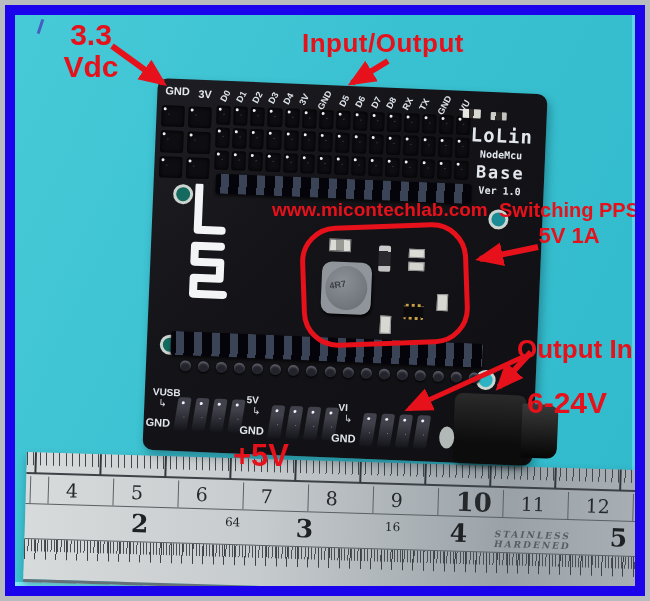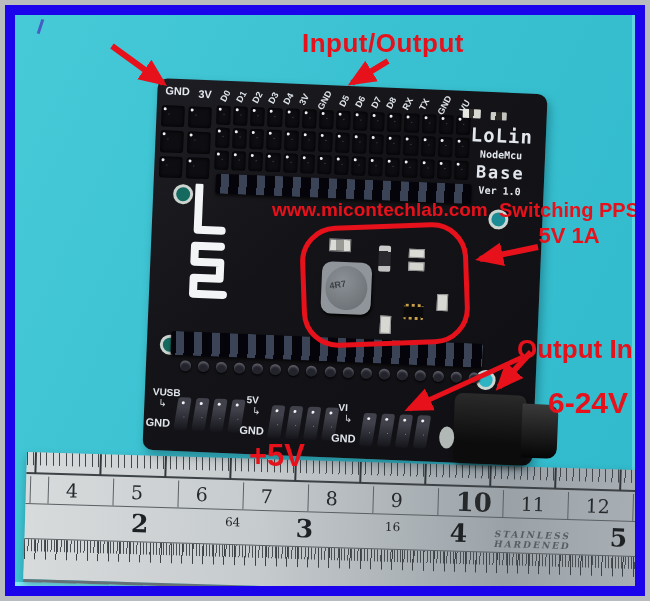--- a/index.html
+++ b/index.html
@@ -102,22 +102,22 @@
     background-size:100% 20px,100% 12px;background-repeat:no-repeat,no-repeat;}
 
   
   .ann{position:absolute;color:#e6111b;font-weight:bold;z-index:5;line-height:1.08;white-space:nowrap;}
   .ann-v33{left:38px;top:4px;font-size:30px;text-align:center;width:76px;}
   .ann-io{left:287px;top:14px;font-size:26px;letter-spacing:.5px;}
   .ann-web{left:257px;top:185px;font-size:19px;}
   .ann-pps{left:470px;top:185px;width:168px;text-align:center;font-size:20px;}
   .ann-pps .l2{font-size:22px;margin-top:2px;}
   .ann-powerin{left:502px;top:320px;font-size:26px;}
-  .ann-624{left:533px;top:372px;font-size:30px;}
-  .ann-5v{left:234px;top:424px;font-size:31px;}
+  .ann-624{left:512px;top:372px;font-size:30px;}
+  .ann-5v{left:218px;top:424px;font-size:31px;}
   .red-circle{position:absolute;left:286px;top:209px;width:168px;height:122px;border:5px solid #e6111b;border-radius:36px;z-index:4;transform:rotate(-2deg);}
   .arrows{position:absolute;inset:0;z-index:6;pointer-events:none;}
 </style>
 </head>
 <body>
 
 <div class="frame-outer">
  <div class="frame-blue">
   <div class="photo">
 
@@ -306,20 +306,24 @@
             <span class="small" style="left: 200px;">64</span>
             <span class="big" style="left: 271px;">3</span>
             <span class="small" style="left: 360px;">16</span>
             <span class="big" style="left: 425px;">4</span>
             <span class="brand" style="left: 438px;">STAINLESS HARDENED</span>
             <span class="big" style="left: 585px;">5</span>
           </div>
       <div class="ticks-inch"></div>
     </div>
 
+    <div class="ann ann-v33">
+      <div>3.3</div>
+      <div>Vdc</div>
+    </div>
     <div class="ann ann-io">Input/Output</div>
     <div class="ann ann-web">www.micontechlab.com</div>
     <div class="ann ann-pps">
       <div>Switching PPS</div>
       <div class="l2">5V 1A</div>
     </div>
     <div class="ann ann-powerin">Output In</div>
     <div class="ann ann-624">6-24V</div>
     <div class="ann ann-5v">+5V</div>
     <div class="red-circle"></div>

